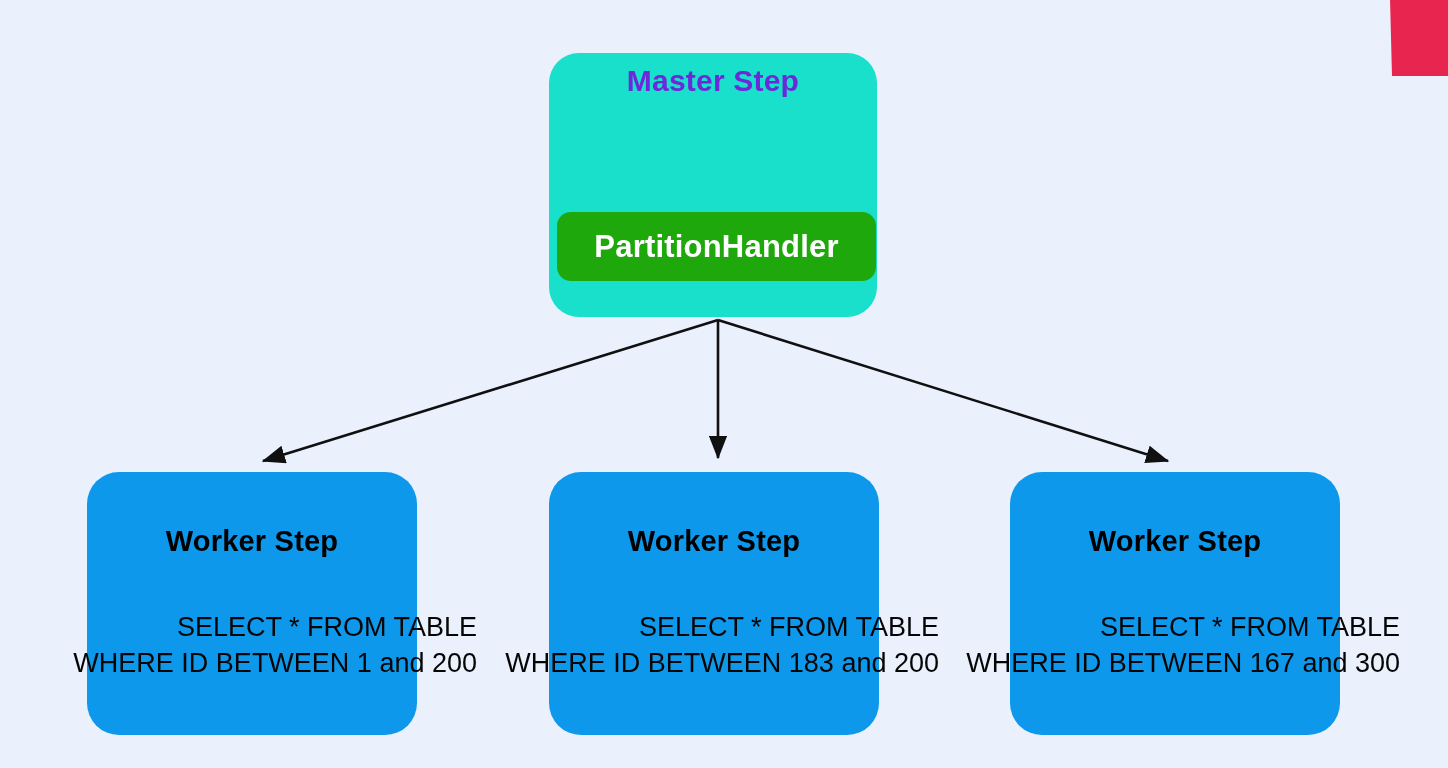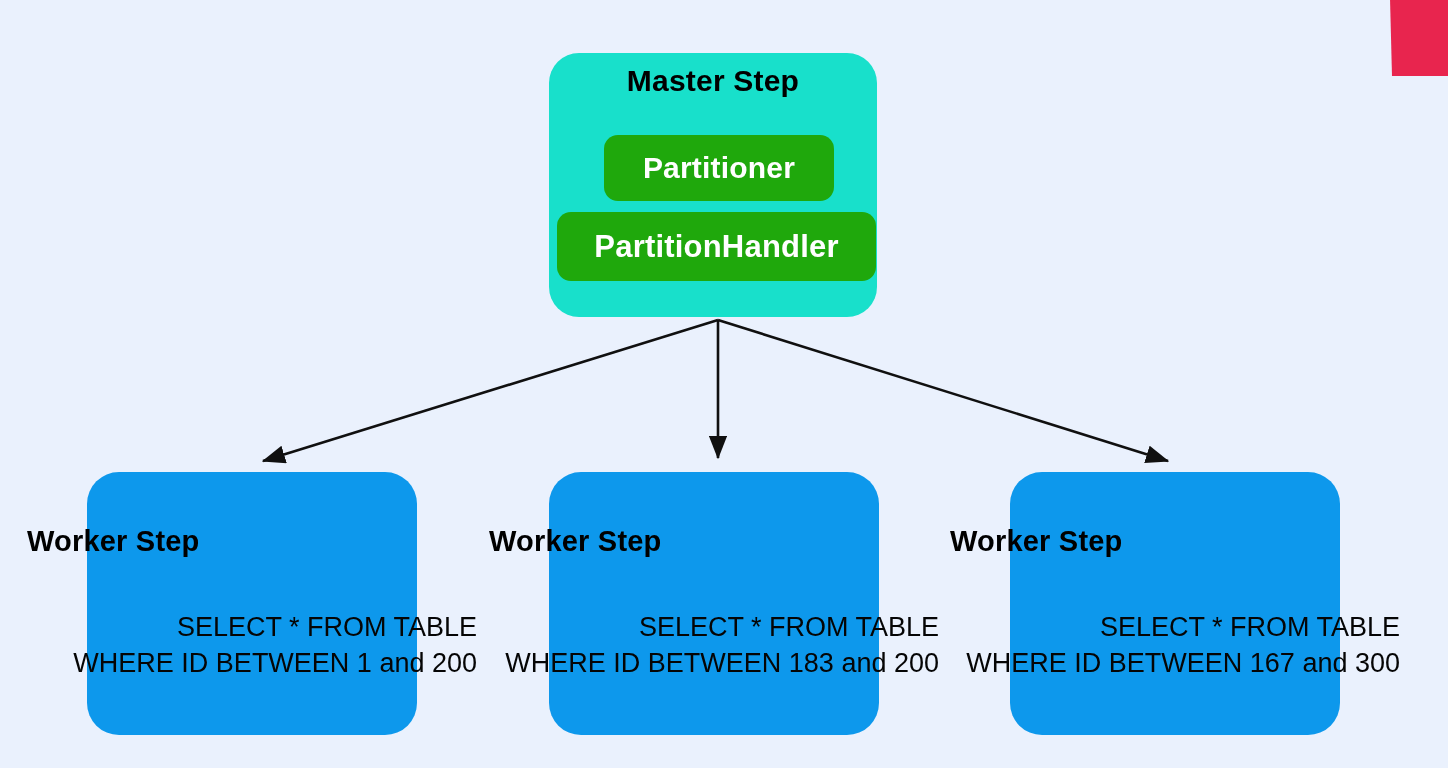--- a/index.html
+++ b/index.html
@@ -53,21 +53,21 @@
     box-sizing: border-box;
   }
   #master-step-title {
     position: absolute;
     left: 0;
     top: 11px;
     width: 100%;
     text-align: center;
     font-size: 30px;
     font-weight: bold;
-    color: #000000;
+    color: #6d28d9;
     letter-spacing: 0.2px;
   }
   .inner-box {
     position: absolute;
     background: #1fa80c;
     border-radius: 14px;
     display: flex;
     align-items: center;
     justify-content: center;
     color: #ffffff;
@@ -100,20 +100,21 @@
   }
   #worker-step-1 { left: 87px; }
   #worker-step-2 { left: 549px; }
   #worker-step-3 { left: 1010px; }
 
   .worker-title {
     position: absolute;
     left: -60px;
     top: 53px;
     width: 450px;
+    text-align: center;
     font-size: 29px;
     font-weight: bold;
     color: #000000;
     letter-spacing: 0.2px;
   }
   .worker-query {
     position: absolute;
     left: -60px;
     top: 137px;
     width: 450px;
@@ -142,23 +143,20 @@
         <polygon points="0 0, 9 3.5, 0 7" fill="#101010"></polygon>
       </marker>
     </defs>
     <line x1="718" y1="320" x2="263" y2="461" stroke="#101010" stroke-width="2.6" marker-end="url(#arrowhead)"></line>
     <line x1="718" y1="320" x2="718" y2="458" stroke="#101010" stroke-width="2.6" marker-end="url(#arrowhead)"></line>
     <line x1="718" y1="320" x2="1168" y2="461" stroke="#101010" stroke-width="2.6" marker-end="url(#arrowhead)"></line>
   </svg>
 
   <div id="master-step">
     <div id="master-step-title">Master Step</div>
-    <div class="inner-box" id="partitioner-box">
-      <span>Partitioner</span>
-    </div>
     <div class="inner-box" id="partition-handler-box">
       <span>PartitionHandler</span>
     </div>
   </div>
 
   <div class="worker-step" id="worker-step-1">
     <div class="worker-title">Worker Step</div>
     <div class="worker-query">
       <span class="q-line">SELECT * FROM TABLE</span>
       <span class="q-line">WHERE ID BETWEEN 1 and 200</span>

